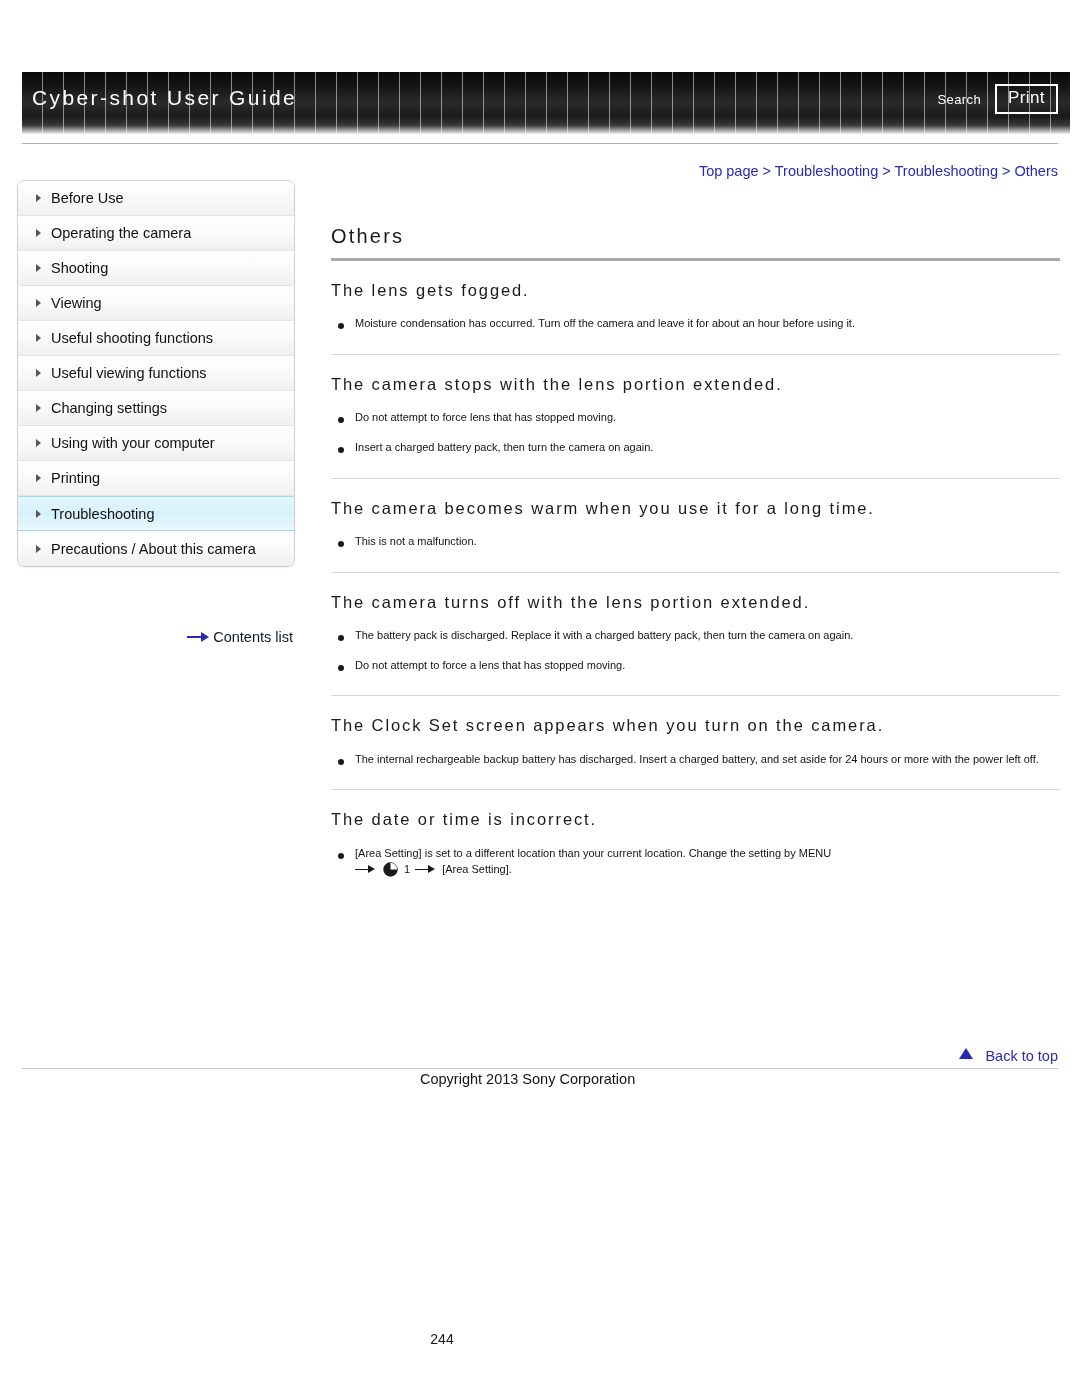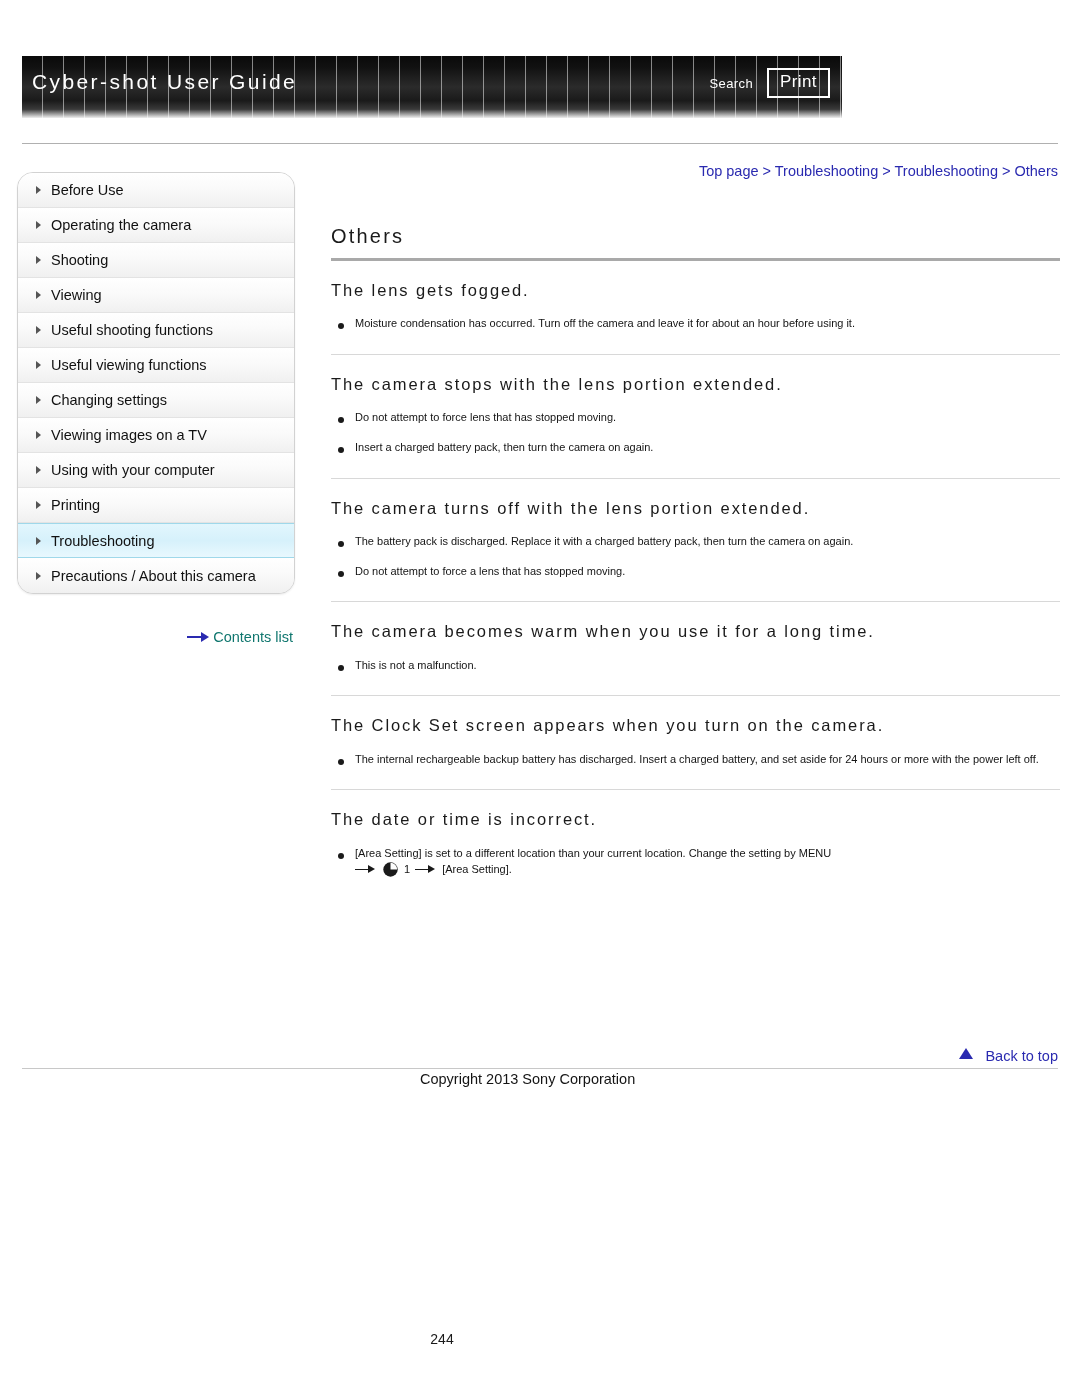--- a/index.html
+++ b/index.html
@@ -13,22 +13,22 @@
     font-family: "Liberation Sans", sans-serif;
     color: #000000;
     position: relative;
     overflow: hidden;
   }
 
   
   .header-wrap {
     position: absolute;
     left: 22px;
-    top: 56px;
-    width: 820px;
+    top: 72px;
+    width: 1048px;
     height: 62px;
   }
   .header-bar {
     position: relative;
     width: 100%;
     height: 100%;
     background:
       repeating-linear-gradient(to right,
         rgba(255,255,255,0.00) 0px,
         rgba(255,255,255,0.00) 20px,
@@ -94,24 +94,24 @@
     top: 163px;
     font-size: 14.5px;
     color: #2a2ab0;
     white-space: nowrap;
   }
 
   
   .sidebar {
     position: absolute;
     left: 17px;
-    top: 172px;
+    top: 180px;
     width: 276px;
     border: 1px solid #d2d2d2;
-    border-radius: 16px;
+    border-radius: 7px;
     background: #fbfbfb;
     box-shadow: 0 1px 2px rgba(0,0,0,0.07);
     overflow: hidden;
   }
   .nav-item {
     position: relative;
     height: 35px;
     display: flex;
     align-items: center;
     padding-left: 18px;
@@ -136,21 +136,21 @@
     margin-right: 10px;
     flex: none;
   }
   .contents-list {
     position: absolute;
     left: 17px;
     top: 629px;
     width: 276px;
     text-align: right;
     font-size: 14.5px;
-    color: #0f766e;
+    color: #0f172a;
     white-space: nowrap;
     display: flex;
     justify-content: flex-end;
     align-items: center;
     gap: 4px;
   }
   .arrow-right {
     display: inline-block;
     width: 22px;
     height: 10px;
@@ -353,24 +353,20 @@
     <div class="nav-item">
       <span class="nav-arrow"></span>
       <span>Useful viewing functions</span>
     </div>
     <div class="nav-item">
       <span class="nav-arrow"></span>
       <span>Changing settings</span>
     </div>
     <div class="nav-item">
       <span class="nav-arrow"></span>
-      <span>Viewing images on a TV</span>
-    </div>
-    <div class="nav-item">
-      <span class="nav-arrow"></span>
       <span>Using with your computer</span>
     </div>
     <div class="nav-item">
       <span class="nav-arrow"></span>
       <span>Printing</span>
     </div>
     <div class="nav-item active">
       <span class="nav-arrow"></span>
       <span>Troubleshooting</span>
     </div>
@@ -395,30 +391,30 @@
         </ul>
       </section>
       <section class="section">
         <h2 class="section-heading">The camera stops with the lens portion extended.</h2>
         <ul class="bullets">
           <li><span>Do not attempt to force lens that has stopped moving.</span></li>
           <li><span>Insert a charged battery pack, then turn the camera on again.</span></li>
         </ul>
       </section>
       <section class="section">
+        <h2 class="section-heading">The camera becomes warm when you use it for a long time.</h2>
+        <ul class="bullets">
+          <li><span>This is not a malfunction.</span></li>
+        </ul>
+      </section>
+      <section class="section">
         <h2 class="section-heading">The camera turns off with the lens portion extended.</h2>
         <ul class="bullets">
           <li><span>The battery pack is discharged. Replace it with a charged battery pack, then turn the camera on again.</span></li>
           <li><span>Do not attempt to force a lens that has stopped moving.</span></li>
-        </ul>
-      </section>
-      <section class="section">
-        <h2 class="section-heading">The camera becomes warm when you use it for a long time.</h2>
-        <ul class="bullets">
-          <li><span>This is not a malfunction.</span></li>
         </ul>
       </section>
       <section class="section">
         <h2 class="section-heading">The Clock Set screen appears when you turn on the camera.</h2>
         <ul class="bullets">
           <li><span>The internal rechargeable backup battery has discharged. Insert a charged battery, and set aside for 24 hours or more with the power left off.</span></li>
         </ul>
       </section>
       <section class="section">
         <h2 class="section-heading">The date or time is incorrect.</h2>

